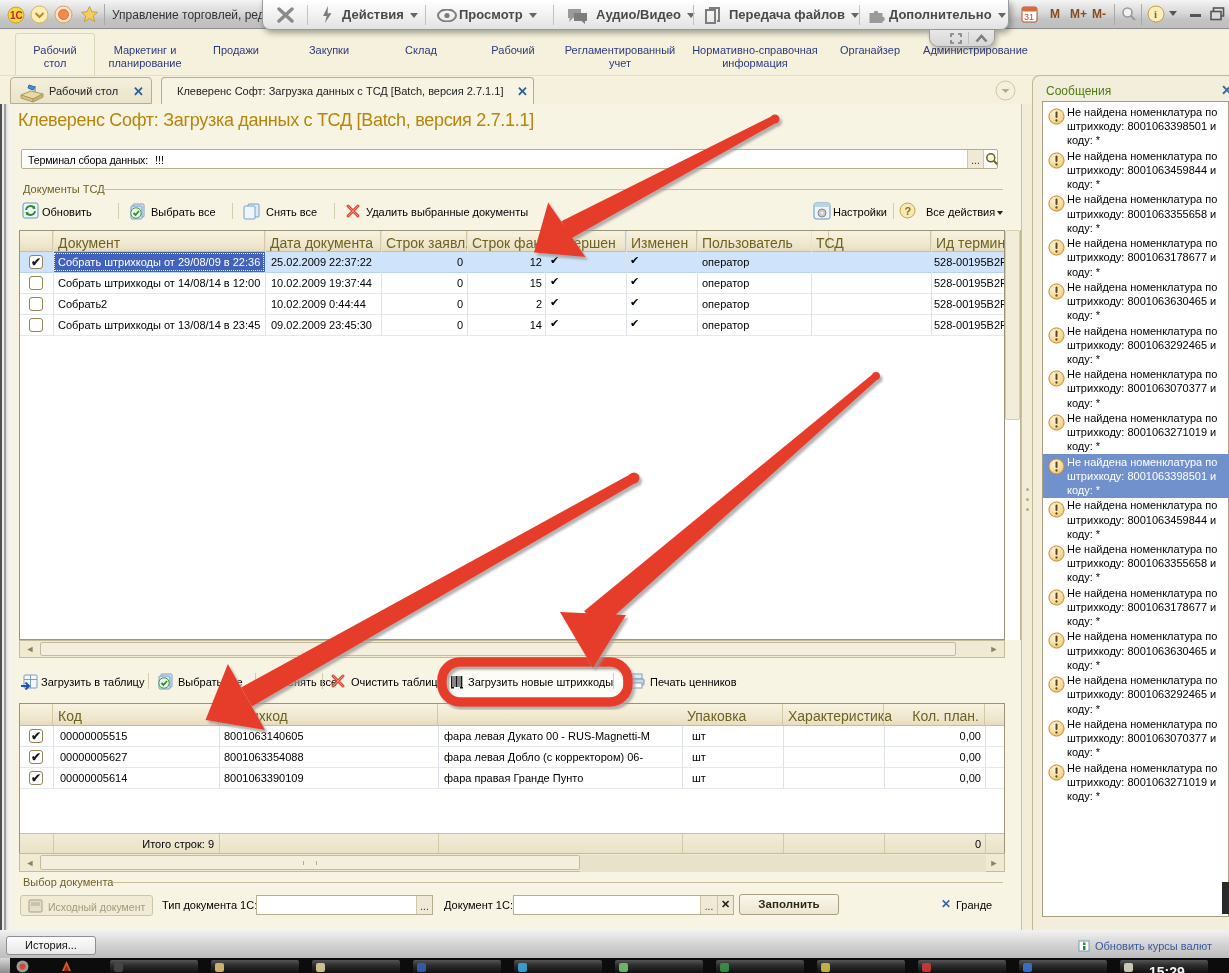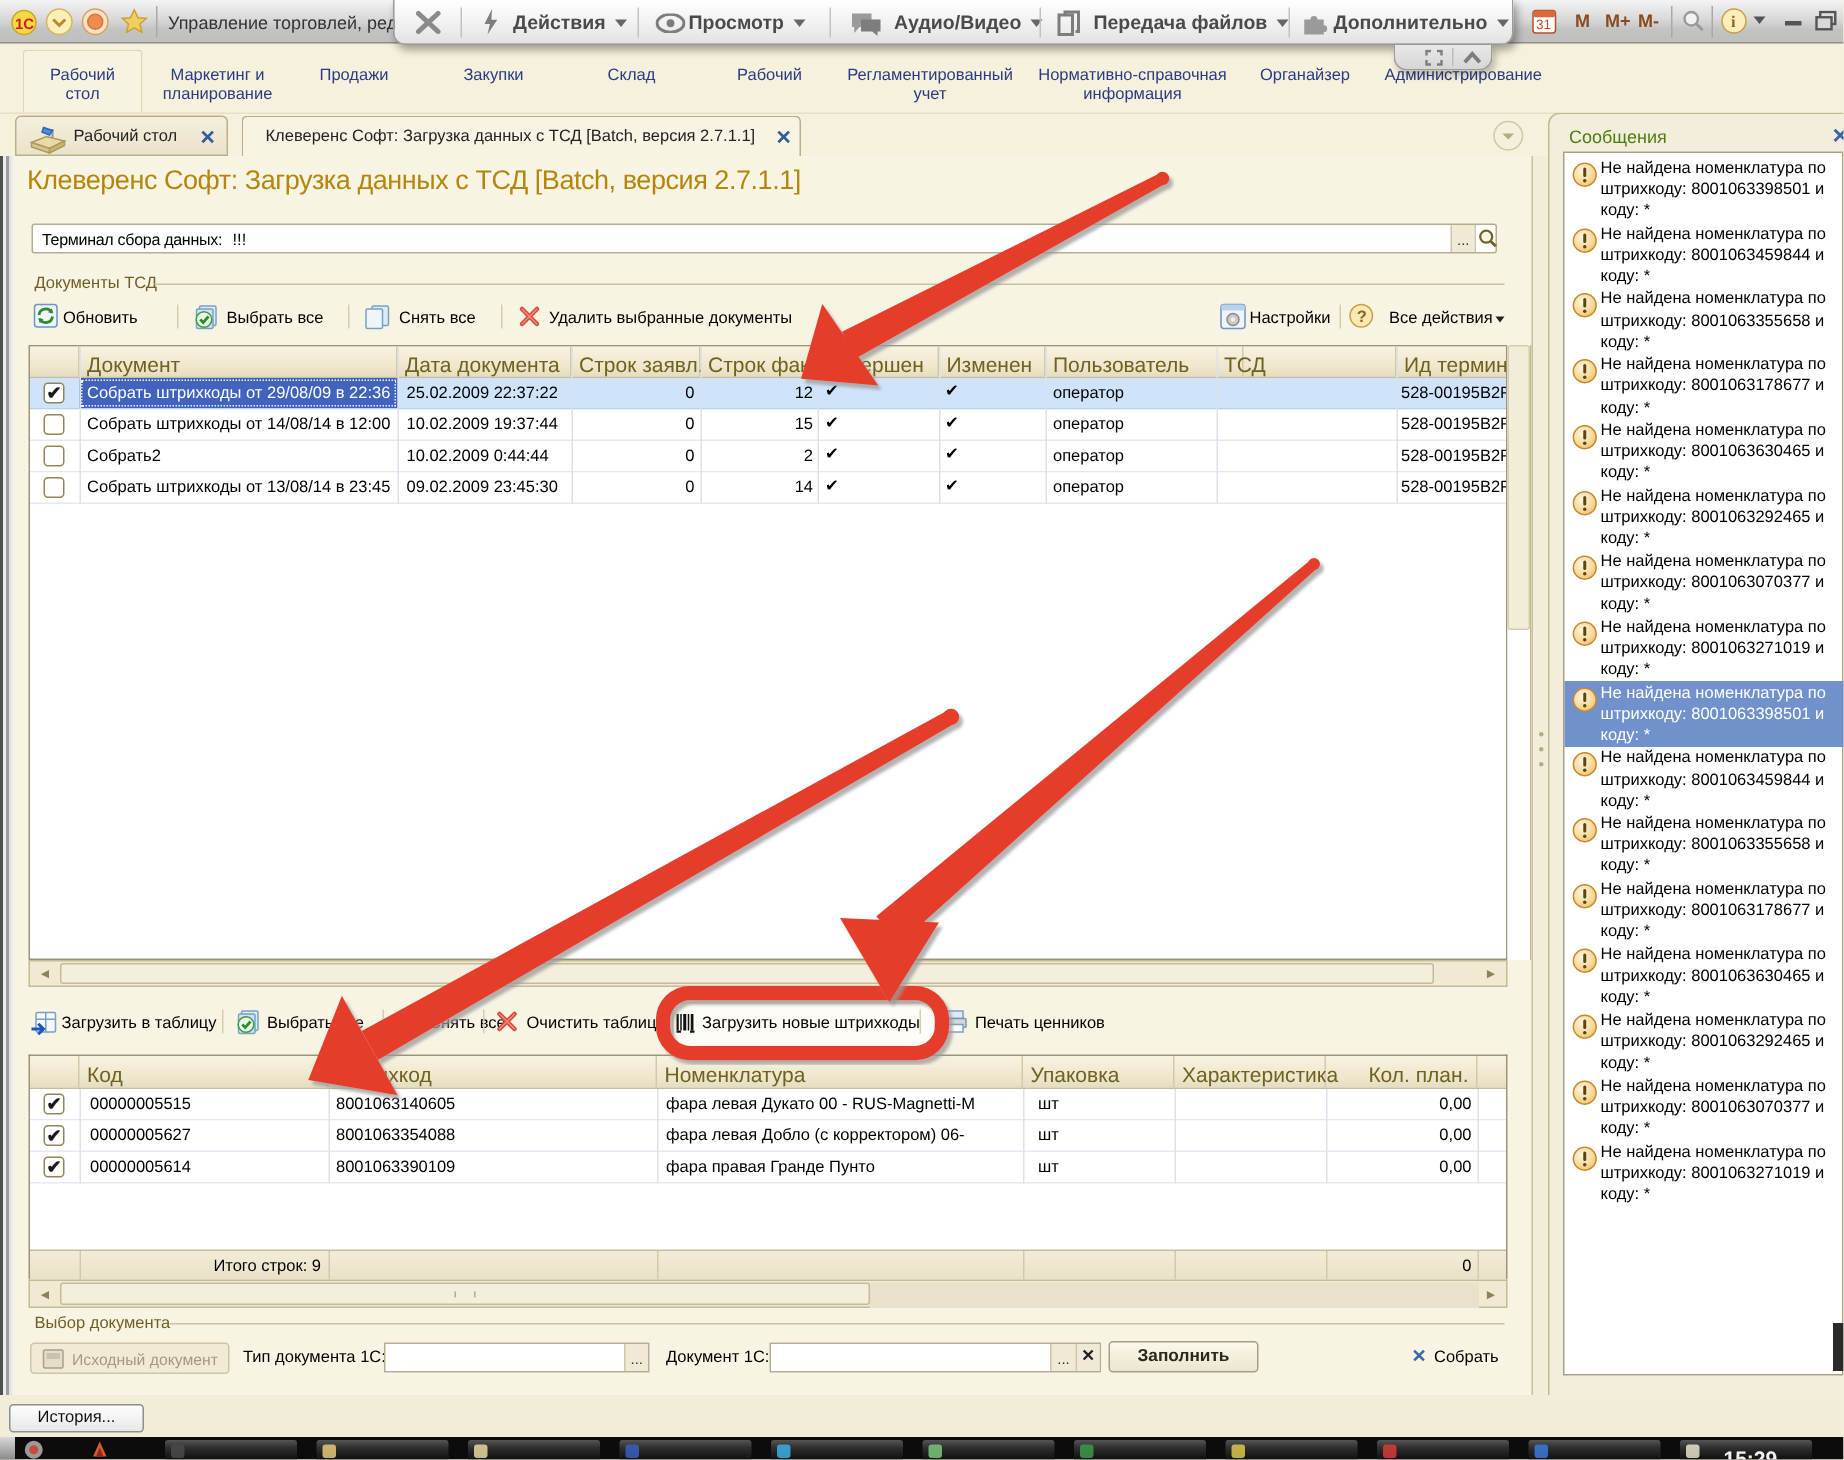--- a/index.html
+++ b/index.html
@@ -212,23 +212,20 @@
 
   <div class="abs" id="table2" style="left:19px;top:703px;width:986px;height:150px;background:#fff;border:1px solid #9a9378;border-bottom:none;overflow:hidden">
     <div class="abs tblhead" style="left:0;top:0;width:984px;height:22px;border-bottom:1px solid #c6bd9e">
       <div class="hcell" style="left:0;width:33px"></div>
       <div class="hcell" style="left:33px;width:166px">
           <span>Код</span>
         </div>
       <div class="hcell" style="left:199px;width:219px">
           <span>Штрихкод</span>
         </div>
-      <div class="hcell" style="left:418px;width:244px">
-          <span>Номенклатура</span>
-        </div>
       <div class="hcell" style="left:662px;width:101px">
           <span>Упаковка</span>
         </div>
       <div class="hcell" style="left:763px;width:101px">
           <span>Характеристика</span>
         </div>
       <div class="hcell" style="left:864px;width:101px">
           <span style="left:auto;right:5px">Кол. план.</span>
         </div>
       <div class="hcell" style="left:965px;width:19px;border-right:none"></div>
@@ -299,21 +296,21 @@
     <div class="abs" style="left:256px;top:7px;width:177px;height:20px;background:#fff;border:1px solid #b6ad8e">
       <div class="abs" style="left:159px;top:0;width:16px;height:18px;background:#efe9d6;border-left:1px solid #cfc7a9;font-size:10px;text-align:center;line-height:22px;color:#333">...</div>
     </div>
     <span class="abs tbtxt" style="left:444px;top:11px">Документ 1С:</span>
     <div class="abs" style="left:513px;top:7px;width:221px;height:20px;background:#fff;border:1px solid #b6ad8e">
       <div class="abs" style="left:186px;top:0;width:17px;height:18px;background:#efe9d6;border-left:1px solid #cfc7a9;font-size:10px;text-align:center;line-height:22px;color:#333">...</div>
       <div class="abs" style="left:203px;top:0;width:16px;height:18px;background:#efe9d6;border-left:1px solid #cfc7a9;font-size:11px;text-align:center;line-height:17px;color:#222;font-weight:bold">✕</div>
     </div>
     <div class="abs" style="left:739px;top:6px;width:100px;height:21px;background:linear-gradient(#fbf8ec,#ece5cf);border:1px solid #a89f82;border-radius:3px;font-size:11.5px;font-weight:bold;text-align:center;line-height:19px;color:#2a2a1a">Заполнить</div>
     <span class="abs" style="left:941px;top:9px;color:#3667a8;font-weight:bold;font-size:12px">✕</span>
-    <span class="abs tbtxt" style="left:956px;top:11px">Собрать</span>
+    <span class="abs tbtxt" style="left:956px;top:11px">Гранде</span>
   </div>
 
   <div class="abs" id="table1" style="left:19px;top:230px;width:986px;height:410px;background:#fff;border:1px solid #9a9378;overflow:hidden">
     <div class="abs tblhead" style="left:0;top:0;width:984px;height:21px;border-bottom:1px solid #c6bd9e">
       <div class="hcell" style="left:0;width:33px"></div>
       <div class="hcell" style="left:33px;width:212px">
           <span>Документ</span>
         </div>
       <div class="hcell" style="left:245px;width:116px">
           <span>Дата документа</span>
@@ -596,20 +593,28 @@
           <circle cx="8.5" cy="12.5" r="1.15" fill="#5d4410"></circle>
         </svg>
       <div class="mtxt">Не найдена номенклатура по штрихкоду: 8001063271019 и коду: *</div>
     </div>
   </div>
   <div class="abs" style="left:1222px;top:882px;width:7px;height:32px;background:#2a2a2a"></div>
   <div class="abs" id="splitter" style="left:1021px;top:104px;width:11px;height:826px;background:#f2edd8;border-left:1px solid #c8bf9f">
     <div class="abs" style="left:4px;top:384px;width:3px;height:3px;border-radius:50%;background:#b5ac88"></div>
     <div class="abs" style="left:4px;top:394px;width:3px;height:3px;border-radius:50%;background:#b5ac88"></div>
     <div class="abs" style="left:4px;top:404px;width:3px;height:3px;border-radius:50%;background:#b5ac88"></div>
+  </div>
+  <div class="abs" id="statusbar">
+    <svg class="abs" style="left:1078px;top:10px" width="12" height="12" viewBox="0 0 12 12">
+        <rect x="1" y="1" width="10" height="10" fill="#fff" stroke="#7a9ab8"></rect>
+        <rect x="5" y="2.5" width="2.5" height="2.5" fill="#2e8a2e"></rect>
+        <rect x="5" y="6" width="2.5" height="4" fill="#2e8a2e"></rect>
+      </svg>
+    <span class="abs" style="left:1095px;top:10px;font-size:11px;color:#3a5a9e">Обновить курсы валют</span>
   </div>
   <div class="abs" id="histbtn">История...</div>
   <div class="abs" id="taskbar">
     <div class="abs" style="left:0;top:0;width:10px;height:15px;background:linear-gradient(#d9d9d9,#8a8a8a)"></div>
     <svg class="abs" style="left:16px;top:2px" width="13" height="13" viewBox="0 0 13 13">
         <circle cx="6.5" cy="6.5" r="6" fill="#9a9a9a"></circle>
         <circle cx="6.5" cy="6.5" r="3" fill="#c94a3a"></circle>
       </svg>
     <svg class="abs" style="left:60px;top:2px" width="13" height="13" viewBox="0 0 13 13">
         <path d="M2 11 L6.5 1 L11 11 Z" fill="#d95a2a"></path>

